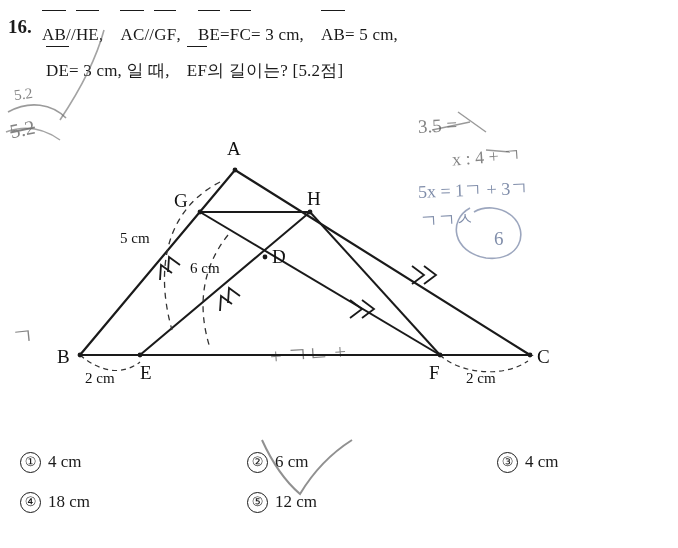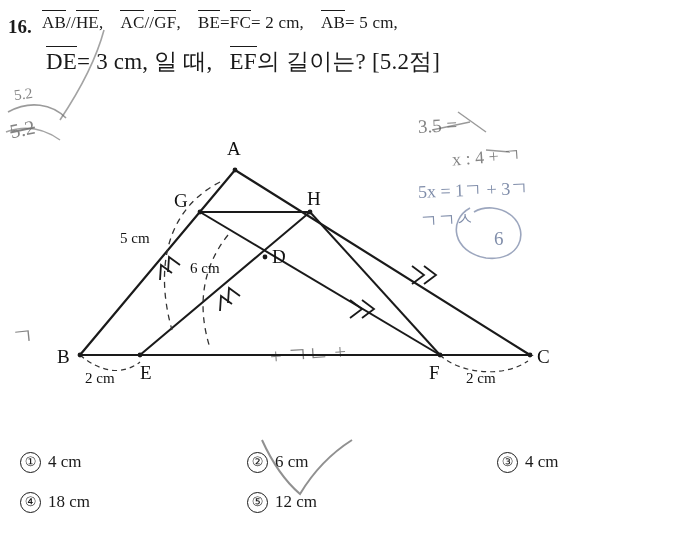--- a/index.html
+++ b/index.html
@@ -34,28 +34,28 @@
     left: 42px;
     top: 10px;
     font-size: 17px;
     white-space: nowrap;
     letter-spacing: 0.2px;
   }
   .qline2 {
     position: absolute;
     left: 46px;
     top: 46px;
-    font-size: 23px;
+    font-size: 17px;
     white-space: nowrap;
     letter-spacing: 0.2px;
   }
   .ovl {
     position: relative;
     display: inline-block;
-    padding-top: 3px;
+    padding-top: 15px;
   }
   .ovl::before {
     content: "";
     position: absolute;
     left: 0;
     right: 0;
     top: 0px;
     height: 1px;
     background: #1a1a1a;
   }
@@ -120,21 +120,21 @@
   .c5 { left: 247px; top: 40px; }
 </style>
 </head>
 <body>
 
 <div class="page">
 
   <div class="qnum">16.</div>
 
   <div class="qline1">
-    <span class="ovl">AB</span><span>//</span><span class="ovl">HE</span><span>,</span><span class="spb"></span><span class="ovl">AC</span><span>//</span><span class="ovl">GF</span><span>,</span><span class="spb"></span><span class="ovl">BE</span><span>=</span><span class="ovl">FC</span><span>= 2 cm,</span><span class="spb"></span><span class="ovl">AB</span><span>= 5 cm,</span>
+    <span class="ovl">AB</span><span>//</span><span class="ovl">HE</span><span>,</span><span class="spb"></span><span class="ovl">AC</span><span>//</span><span class="ovl">GF</span><span>,</span><span class="spb"></span><span class="ovl">BE</span><span>=</span><span class="ovl">FC</span><span>= 3 cm,</span><span class="spb"></span><span class="ovl">AB</span><span>= 5 cm,</span>
   </div>
 
   <div class="qline2">
     <span class="ovl">DE</span><span>= 3 cm, 일 때,</span><span class="spb"></span><span class="ovl">EF</span><span>의 길이는? [5.2점]</span>
   </div>
 
   <div class="hand" style="left:14px; top:86px; font-size:15px; transform:rotate(-8deg);">5.2</div>
   <div class="hand" style="left:10px; top:118px; font-size:20px; transform:rotate(-12deg); text-decoration:line-through;">5.2</div>
   <div class="hand" style="left:418px; top:115px; font-size:19px; transform:rotate(-3deg);">3.5 =</div>
   <div class="hand" style="left:452px; top:145px; font-size:18px; transform:rotate(-4deg);">x : 4 + ㄱ</div>

